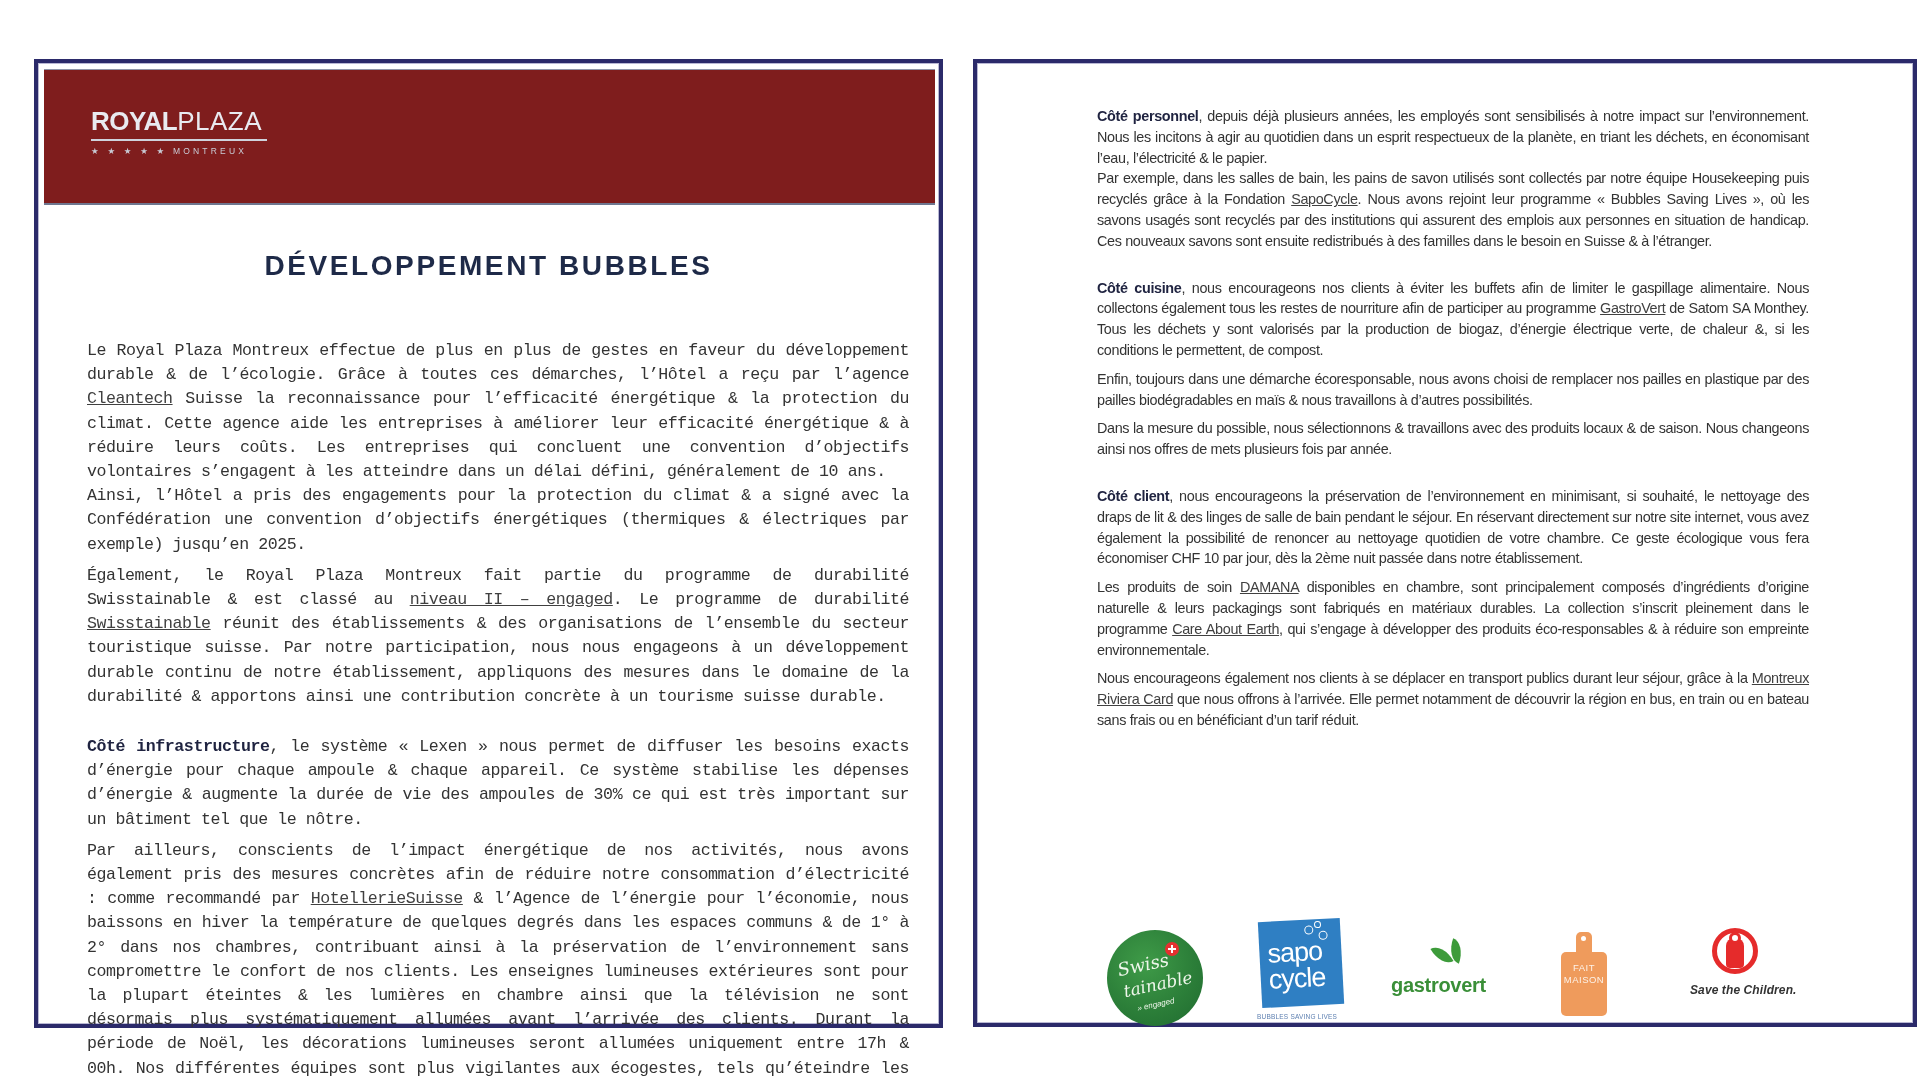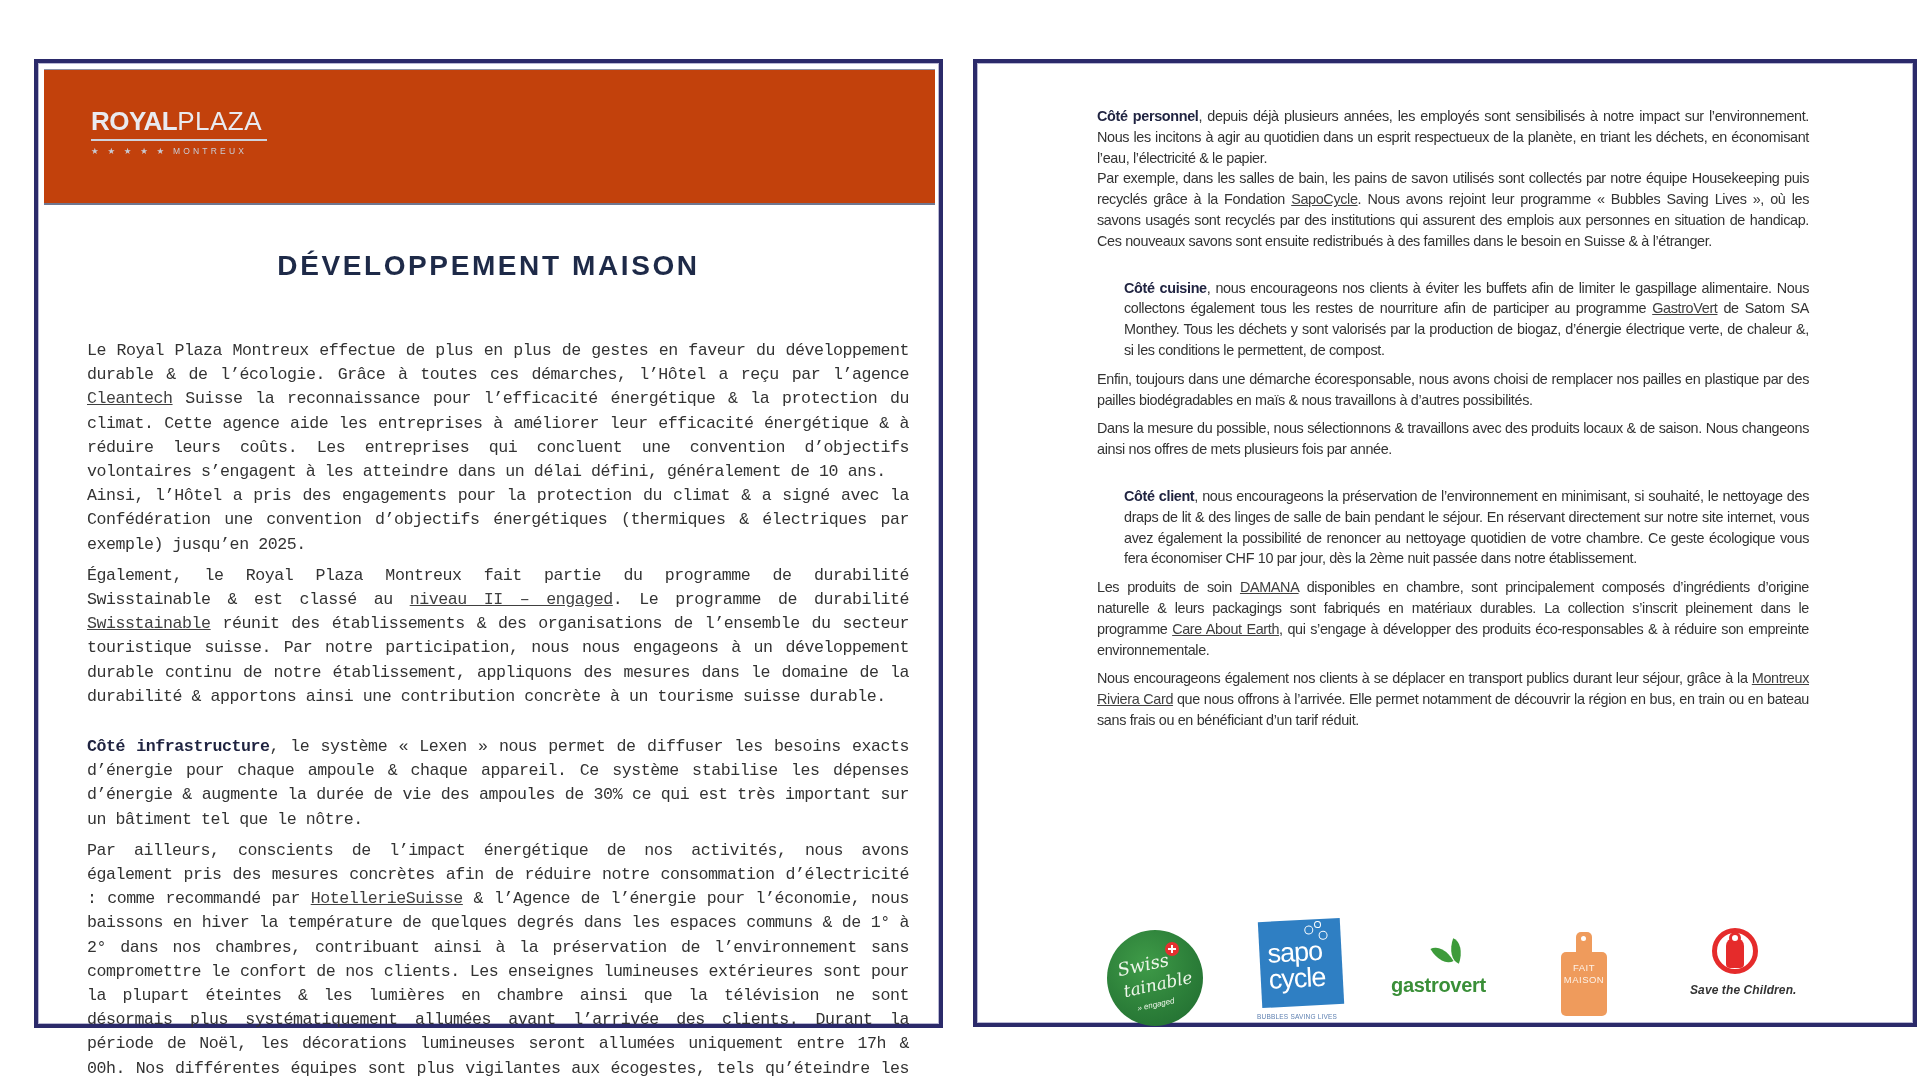--- a/index.html
+++ b/index.html
@@ -11,21 +11,21 @@
     background: #ffffff;
     border: 4px solid #2b2a6a;
     box-shadow: inset 0 0 0 1px #b9b8d4;
   }
   #page-left  { left: 34px;  top: 59px; width: 909px; height: 969px; }
   #page-right { left: 973px; top: 59px; width: 944px; height: 968px; }
 
   
   .header-band {
     position: absolute; left: 6px; top: 6px; width: 891px; height: 136px;
-    background: #c2410c;
+    background: #7f1d1d;
     border-top: 1px solid #8e94a8;
     border-bottom: 2px solid #6f7790;
   }
   .logo { position: absolute; left: 47px; top: 38px; width: 176px; color: #e9eaf0; }
   .logo-main { font-family: "Liberation Sans", sans-serif; font-size: 26px; letter-spacing: 0.5px; line-height: 26px; white-space: nowrap; }
   .logo-main .royal { font-weight: 700; letter-spacing: -0.5px; }
   .logo-main .plaza { font-weight: 400; }
   .logo-rule { height: 2px; background: #cfd2dc; margin-top: 5px; width: 176px; }
   .logo-sub { font-size: 8.5px; letter-spacing: 3.2px; margin-top: 5px; white-space: nowrap; color: #c9ccd6; }
 
@@ -45,21 +45,21 @@
   .col-left p { margin-bottom: 7px; }
   .col-left p.gap { margin-top: 26px; }
 
   .col-right {
     position: absolute; left: 120px; top: 43px; width: 712px;
     font-family: "Liberation Sans", sans-serif;
     font-size: 14.4px; line-height: 20.8px; letter-spacing: -0.35px;
     color: #333333; text-align: justify;
   }
   .col-right p { margin-bottom: 8px; }
-  .col-right p.gap { margin-top: 26px; margin-left: 27px; }
+  .col-right p.gap { margin-top: 26px; }
   .col-right p.tight { margin-bottom: 0; }
 
   b.lead { font-weight: 700; color: #1f2340; }
   a.link { color: #404040; text-decoration: underline; cursor: pointer; }
 
   
   .logos { position: absolute; left: 120px; top: 855px; width: 712px; height: 110px; }
   .logo-item { position: absolute; top: 0; }
 
   .swiss {
@@ -101,21 +101,21 @@
 
 <div class="page" id="page-left">
   <div class="header-band">
     <div class="logo">
       <div class="logo-main"><span class="royal">ROYAL</span><span class="plaza">PLAZA</span></div>
       <div class="logo-rule"></div>
       <div class="logo-sub">★ ★ ★ ★ ★ MONTREUX</div>
     </div>
   </div>
 
-  <h1 class="doc-title">DÉVELOPPEMENT MAISON</h1>
+  <h1 class="doc-title">DÉVELOPPEMENT BUBBLES</h1>
 
   <div class="col-left">
     <p style="margin-bottom:0"><span>Le Royal Plaza Montreux effectue de plus en plus de gestes en faveur du développement durable &amp; de l’écologie. Grâce à toutes ces démarches, l’Hôtel a reçu par l’agence </span><a class="link">Cleantech</a><span> Suisse la reconnaissance pour l’efficacité énergétique &amp; la protection du climat. Cette agence aide les entreprises à améliorer leur efficacité énergétique &amp; à réduire leurs coûts. Les entreprises qui concluent une convention d’objectifs volontaires s’engagent à les atteindre dans un délai défini, généralement de 10 ans.</span></p>
     <p>Ainsi, l’Hôtel a pris des engagements pour la protection du climat &amp; a signé avec la Confédération une convention d’objectifs énergétiques (thermiques &amp; électriques par exemple) jusqu’en 2025.</p>
     <p><span>Également, le Royal Plaza Montreux fait partie du programme de durabilité Swisstainable &amp; est classé au </span><a class="link">niveau II – engaged</a><span>. Le programme de durabilité </span><a class="link">Swisstainable</a><span> réunit des établissements &amp; des organisations de l’ensemble du secteur touristique suisse. Par notre participation, nous nous engageons à un développement durable continu de notre établissement, appliquons des mesures dans le domaine de la durabilité &amp; apportons ainsi une contribution concrète à un tourisme suisse durable.</span></p>
     <p class="gap"><b class="lead">Côté infrastructure</b><span>, le système « Lexen » nous permet de diffuser les besoins exacts d’énergie pour chaque ampoule &amp; chaque appareil. Ce système stabilise les dépenses d’énergie &amp; augmente la durée de vie des ampoules de 30% ce qui est très important sur un bâtiment tel que le nôtre.</span></p>
     <p><span>Par ailleurs, conscients de l’impact énergétique de nos activités, nous avons également pris des mesures concrètes afin de réduire notre consommation d’électricité : comme recommandé par </span><a class="link">HotellerieSuisse</a><span> &amp; l’Agence de l’énergie pour l’économie, nous baissons en hiver la température de quelques degrés dans les espaces communs &amp; de 1° à 2° dans nos chambres, contribuant ainsi à la préservation de l’environnement sans compromettre le confort de nos clients. Les enseignes lumineuses extérieures sont pour la plupart éteintes &amp; les lumières en chambre ainsi que la télévision ne sont désormais plus systématiquement allumées avant l’arrivée des clients. Durant la période de Noël, les décorations lumineuses seront allumées uniquement entre 17h &amp; 00h. Nos différentes équipes sont plus vigilantes aux écogestes, tels qu’éteindre les lumières &amp; machines non-nécessaires &amp; des contrôles de fin de service sont appliqués quotidiennement.</span></p>
   </div>
 </div>
 

